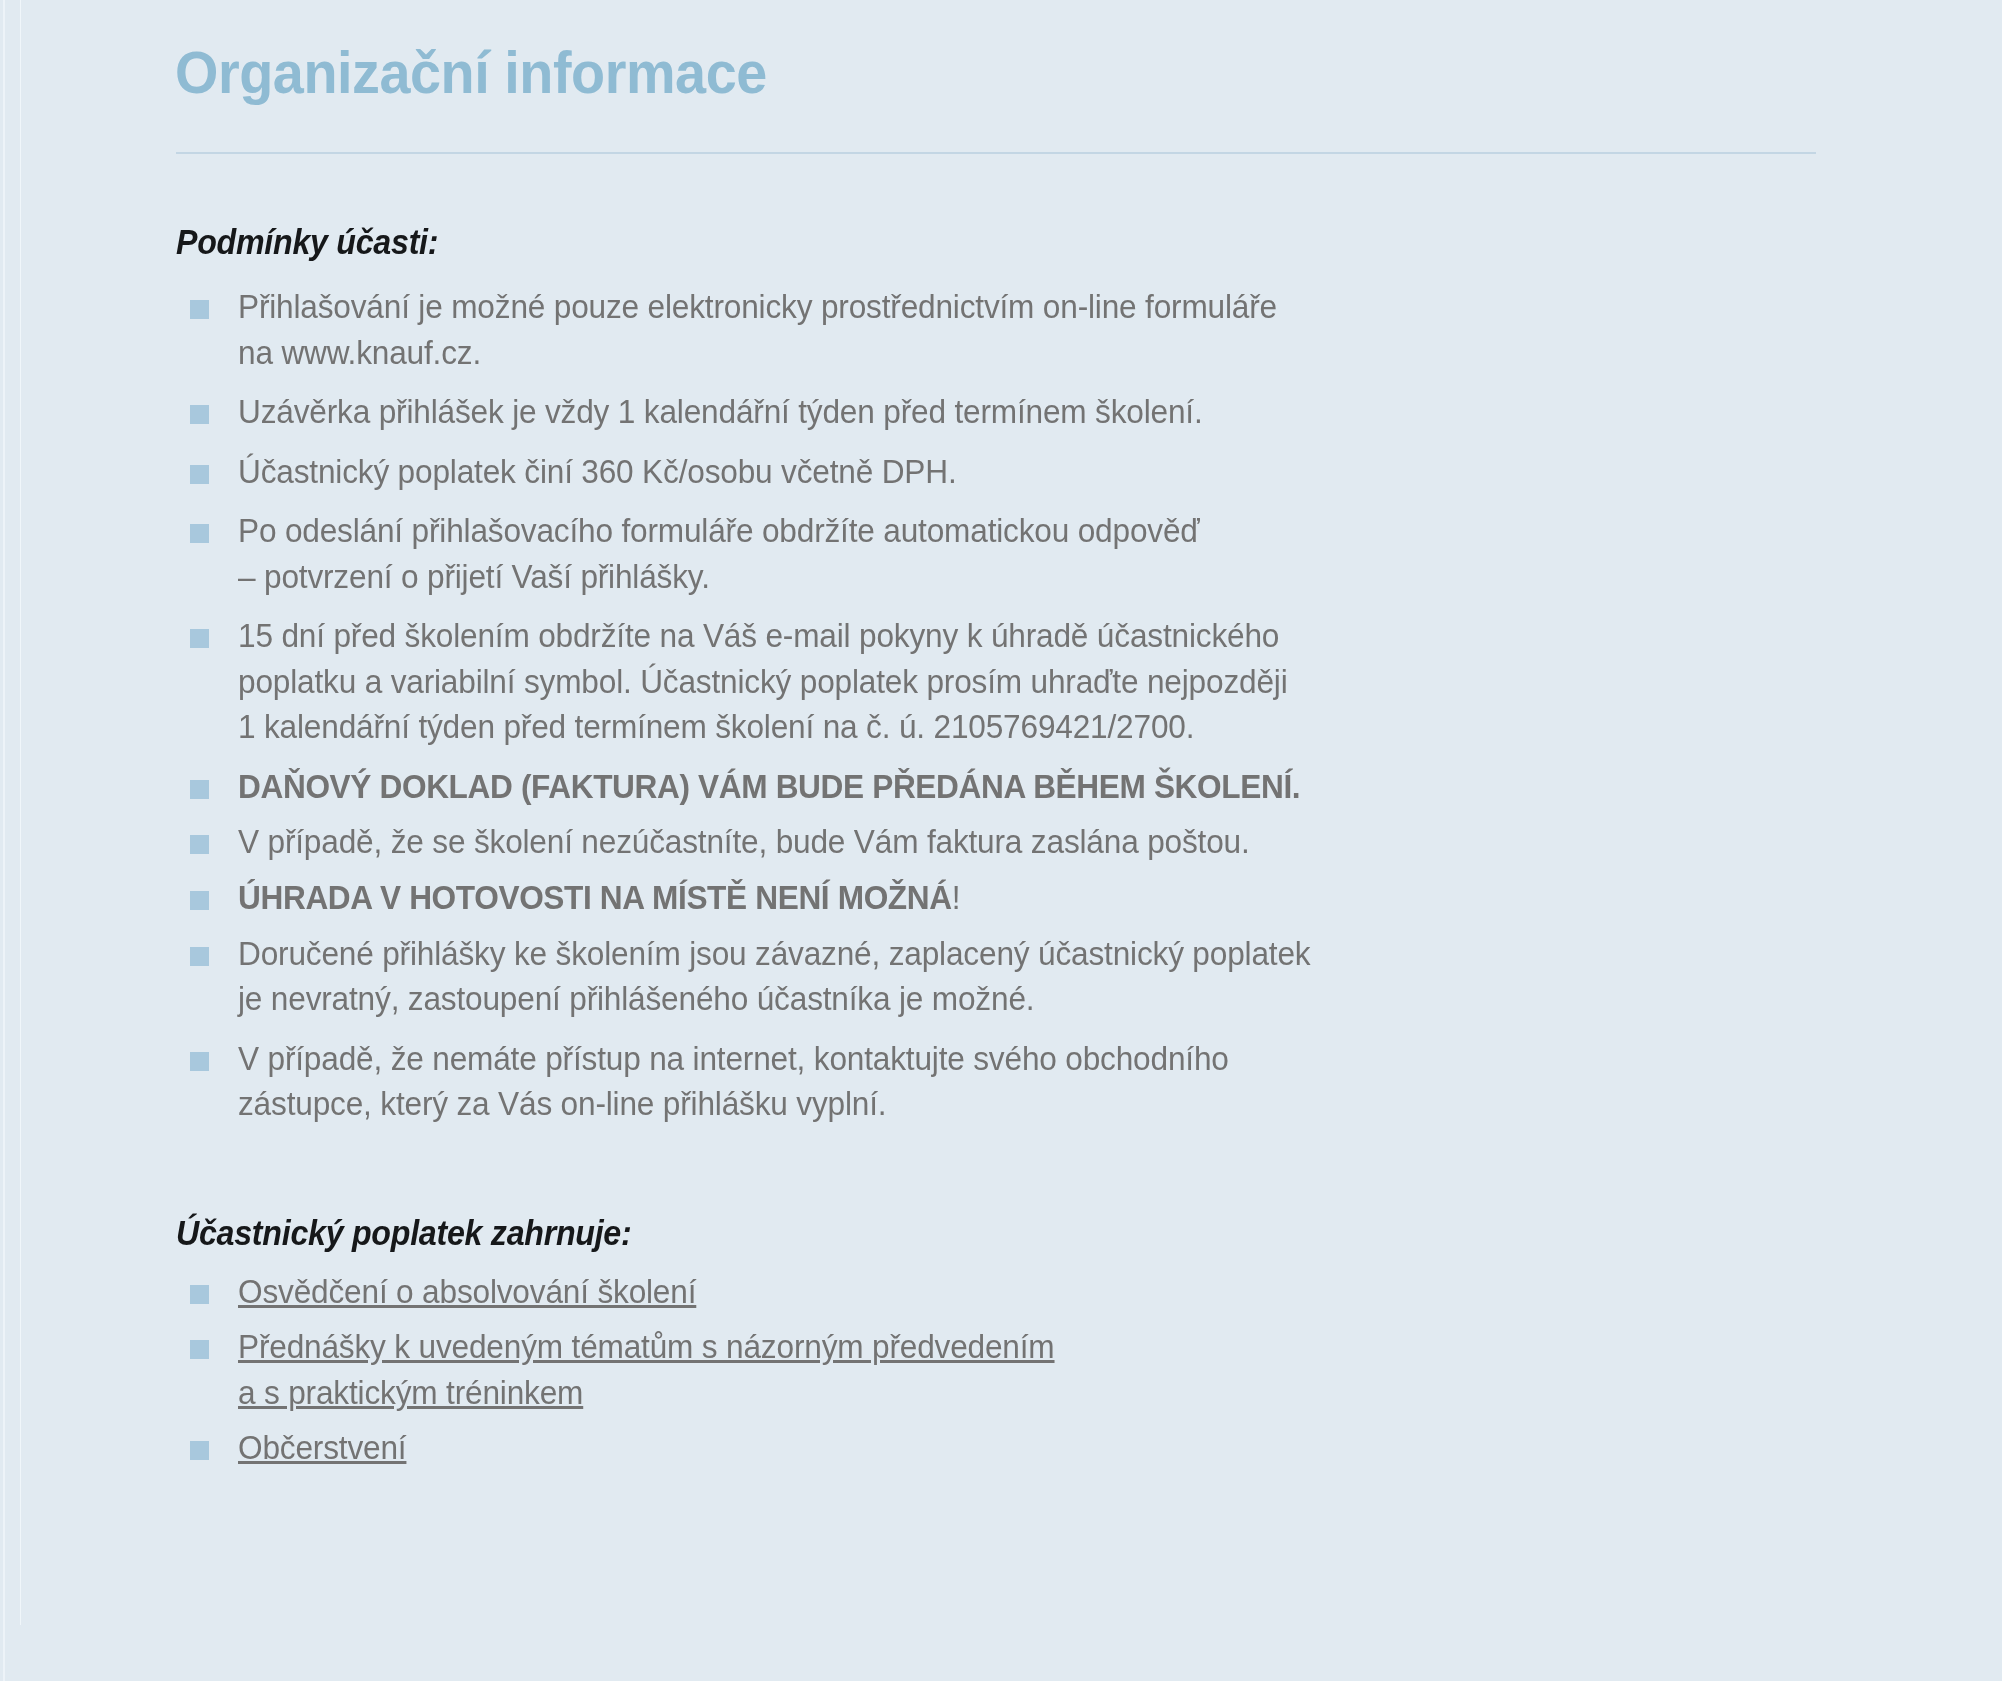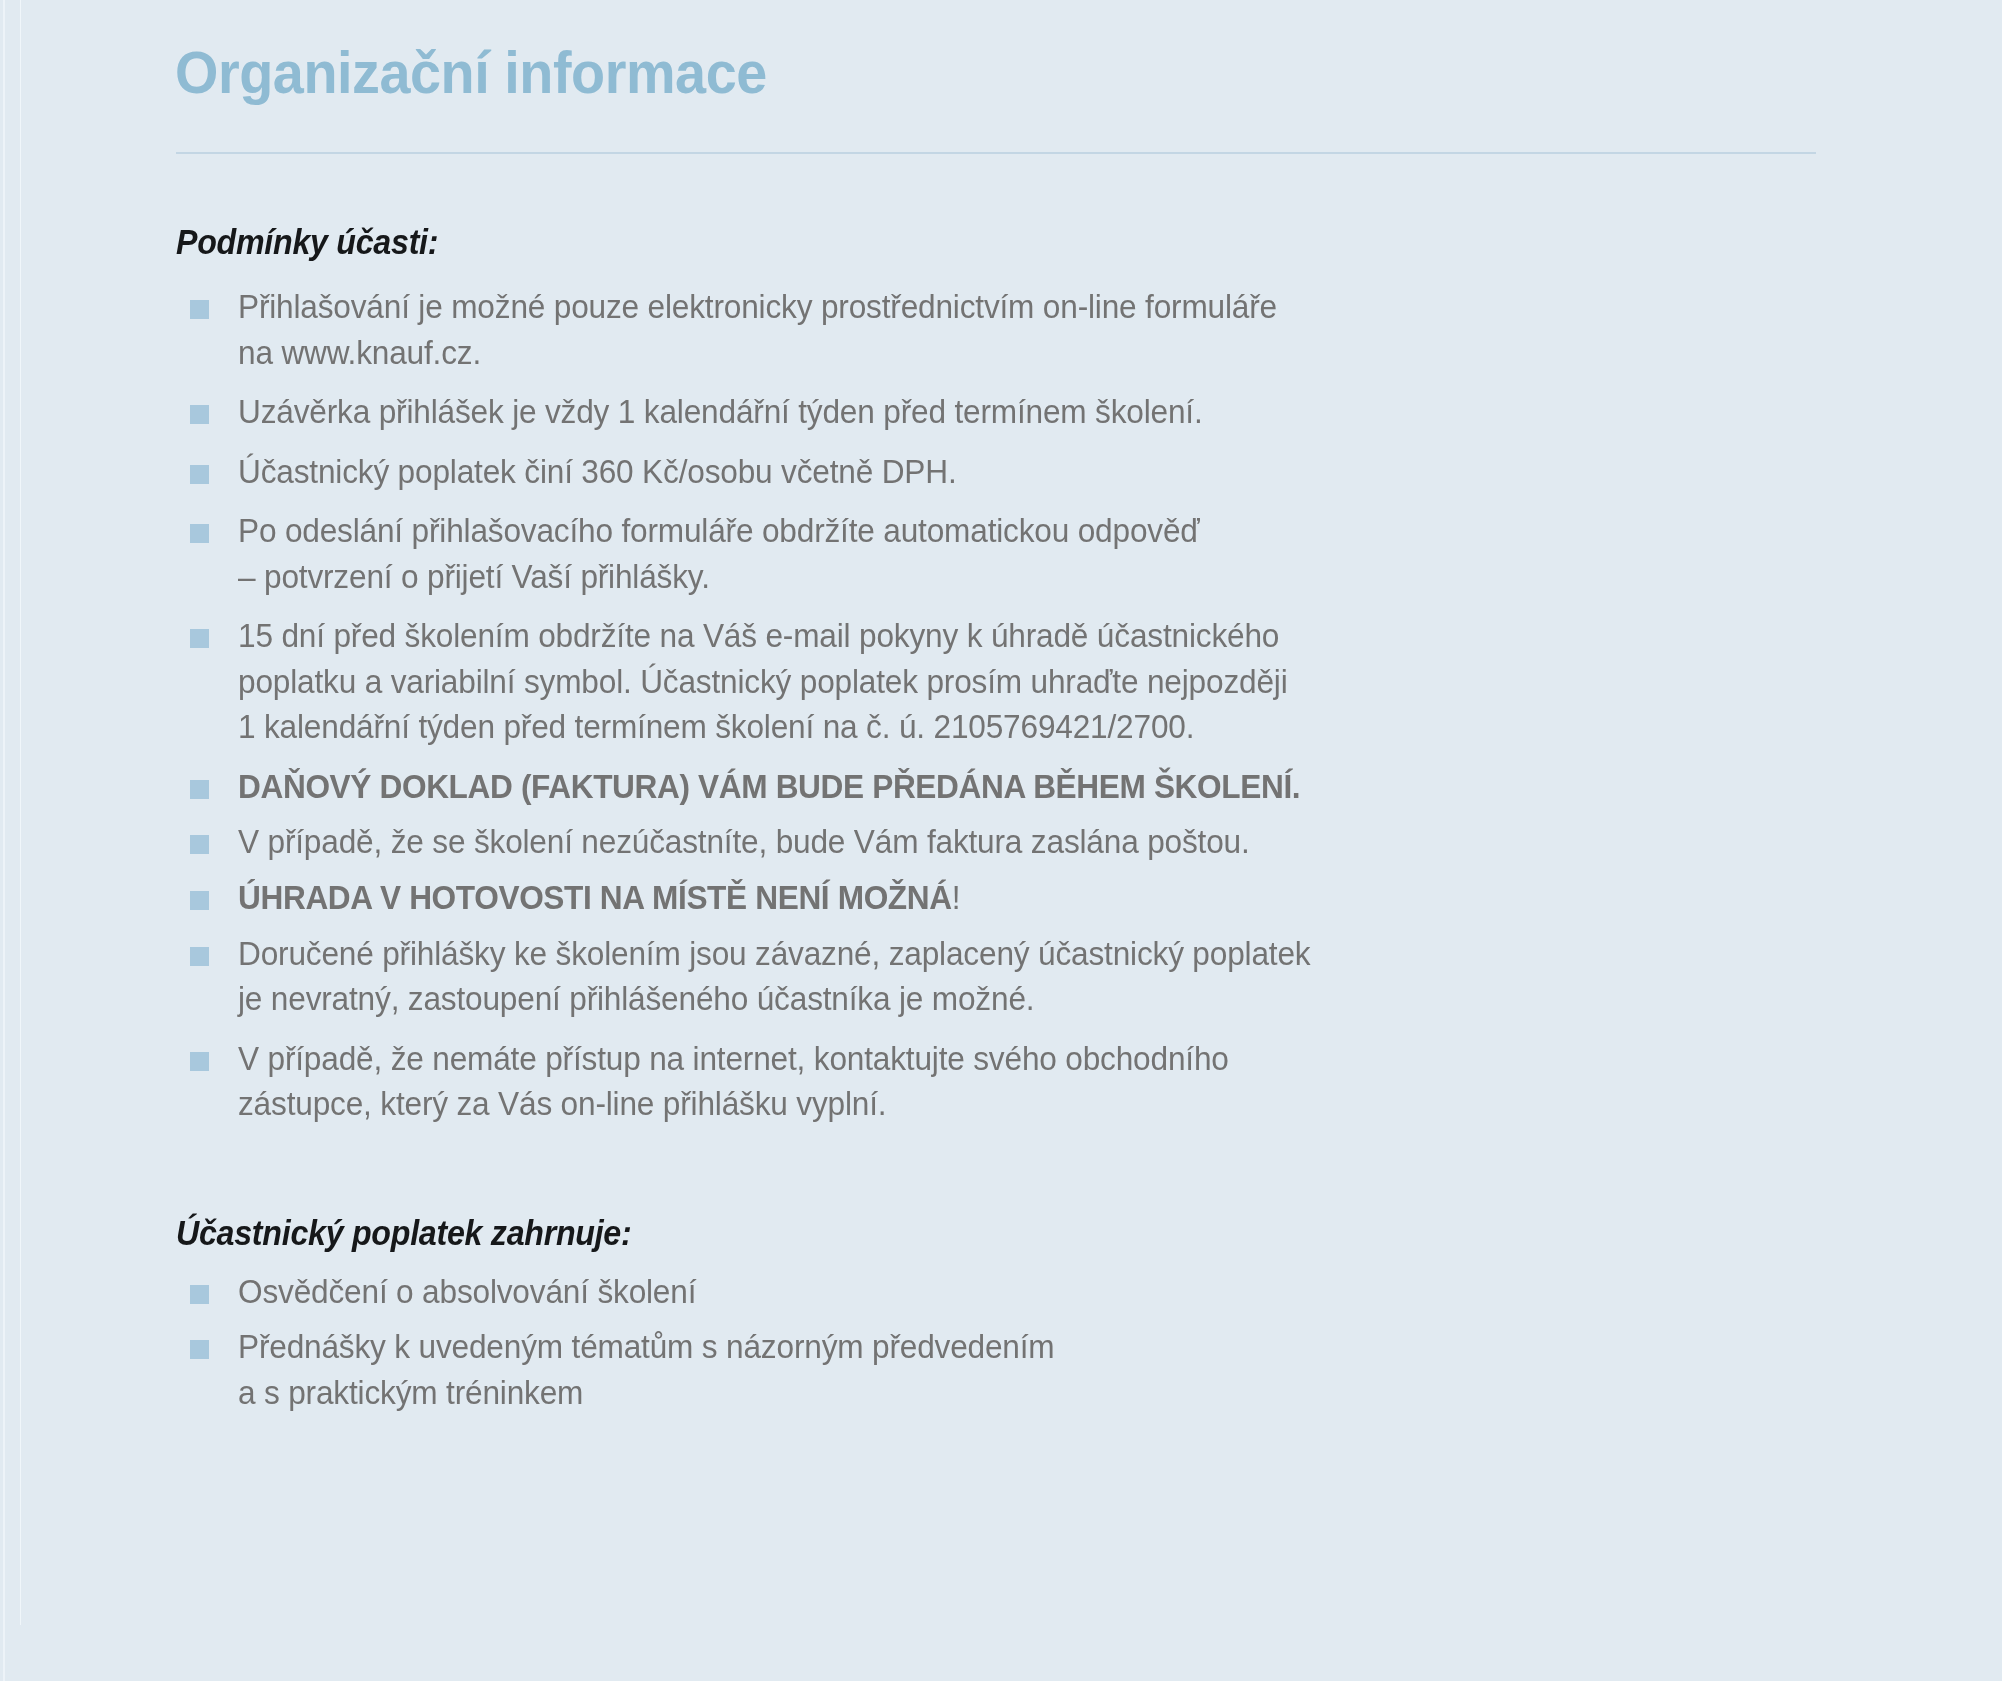--- a/index.html
+++ b/index.html
@@ -121,21 +121,21 @@
   }
   .bullet-item.strong .excl {
     font-weight: normal;
   }
 
   .section-gap {
     height: 72px;
   }
 
   .section-two .section-heading { margin-bottom: 16px; }
-  .section-two .bullet-item { margin-bottom: 10px; }
+  .section-two .bullet-item { margin-bottom: 10px; text-decoration: underline; }
 </style>
 </head>
 <body>
 
 <div class="edge-rule"></div>
 <div class="edge-rule second"></div>
 
 <div class="page">
 
   <div class="title">Organizační informace</div>
@@ -220,18 +220,22 @@
           <span class="text-line">Osvědčení o absolvování školení</span>
         </li>
 
         <li class="bullet-item">
           <span class="marker"></span>
           <span class="text-line">Přednášky k uvedeným tématům s názorným předvedením</span>
           <span class="text-line">a s praktickým tréninkem</span>
         </li>
 
 
+        <li class="bullet-item">
+          <span class="marker"></span>
+          <span class="text-line">Občerstvení</span>
+        </li>
 
       </ul>
     </div>
 
   </div>
 </div>
 
 </body></html>

